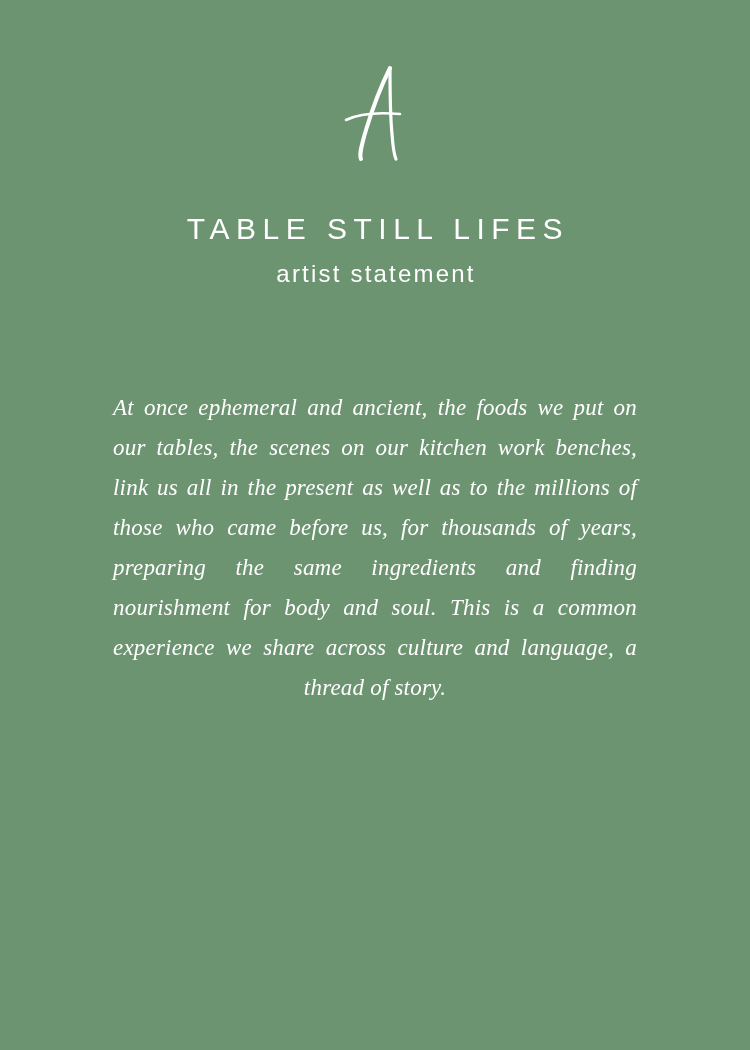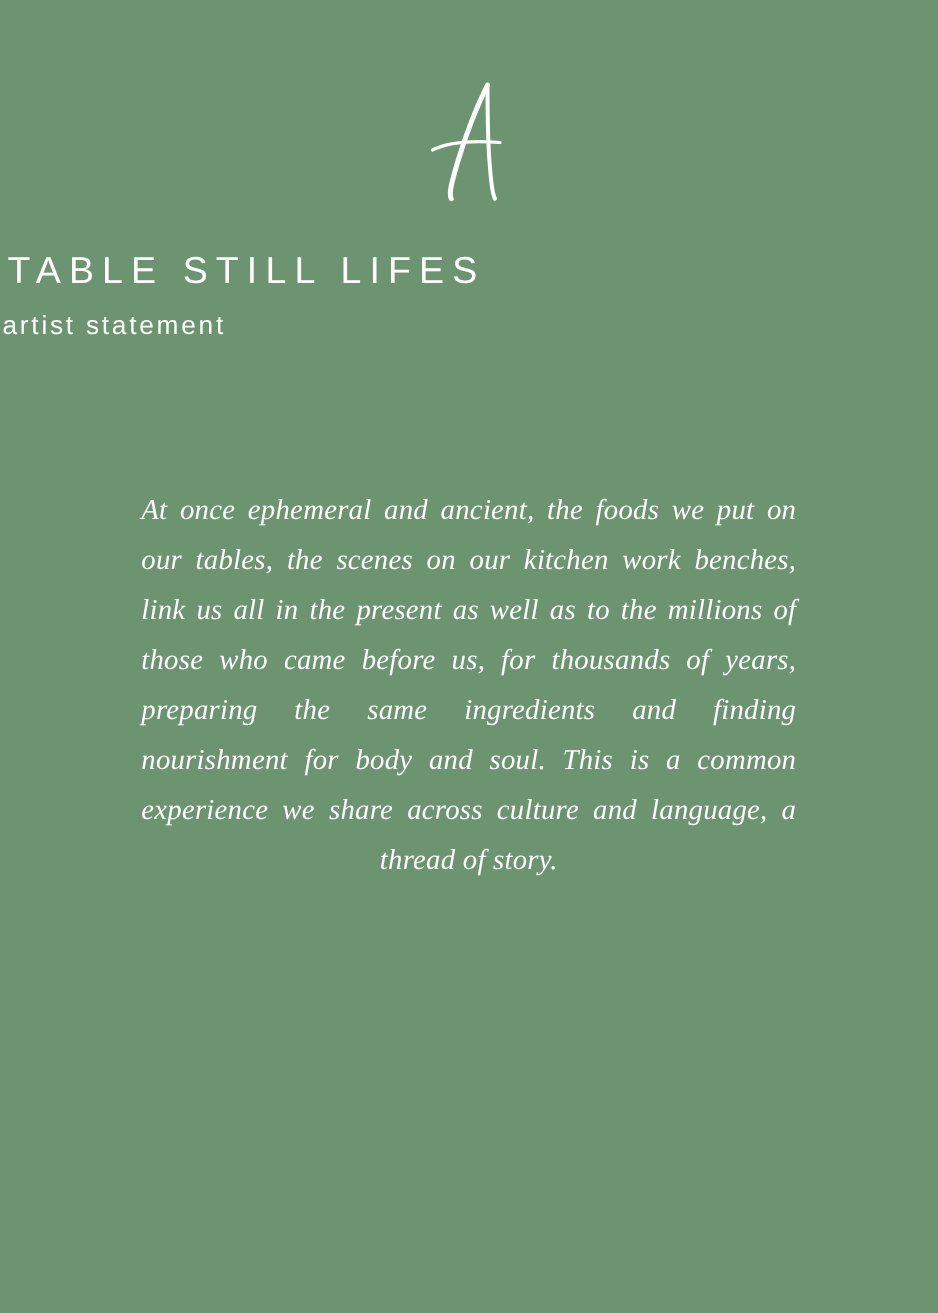--- a/index.html
+++ b/index.html
@@ -26,39 +26,39 @@
     right: 0;
     text-align: center;
     height: 120px;
   }
   .monogram svg {
     display: block;
     margin: 0 auto;
   }
   .title-block {
     position: absolute;
-    top: 200px;
+    top: 212px;
     left: 0;
     right: 0;
-    text-align: left;
+    text-align: center;
   }
   .main-title {
     color: #ffffff;
     font-family: "Liberation Sans", sans-serif;
     font-size: 30px;
     font-weight: 400;
     letter-spacing: 6.5px;
     margin: 0;
     padding-left: 6px;
     line-height: 1.1;
   }
   .subtitle {
     color: #ffffff;
     font-family: "Liberation Sans", sans-serif;
-    font-size: 21px;
+    font-size: 24px;
     font-weight: 400;
     letter-spacing: 2.2px;
     margin: 16px 0 0 0;
     padding-left: 2px;
     line-height: 1.1;
   }
   .statement {
     position: absolute;
     top: 388px;
     left: 113px;

